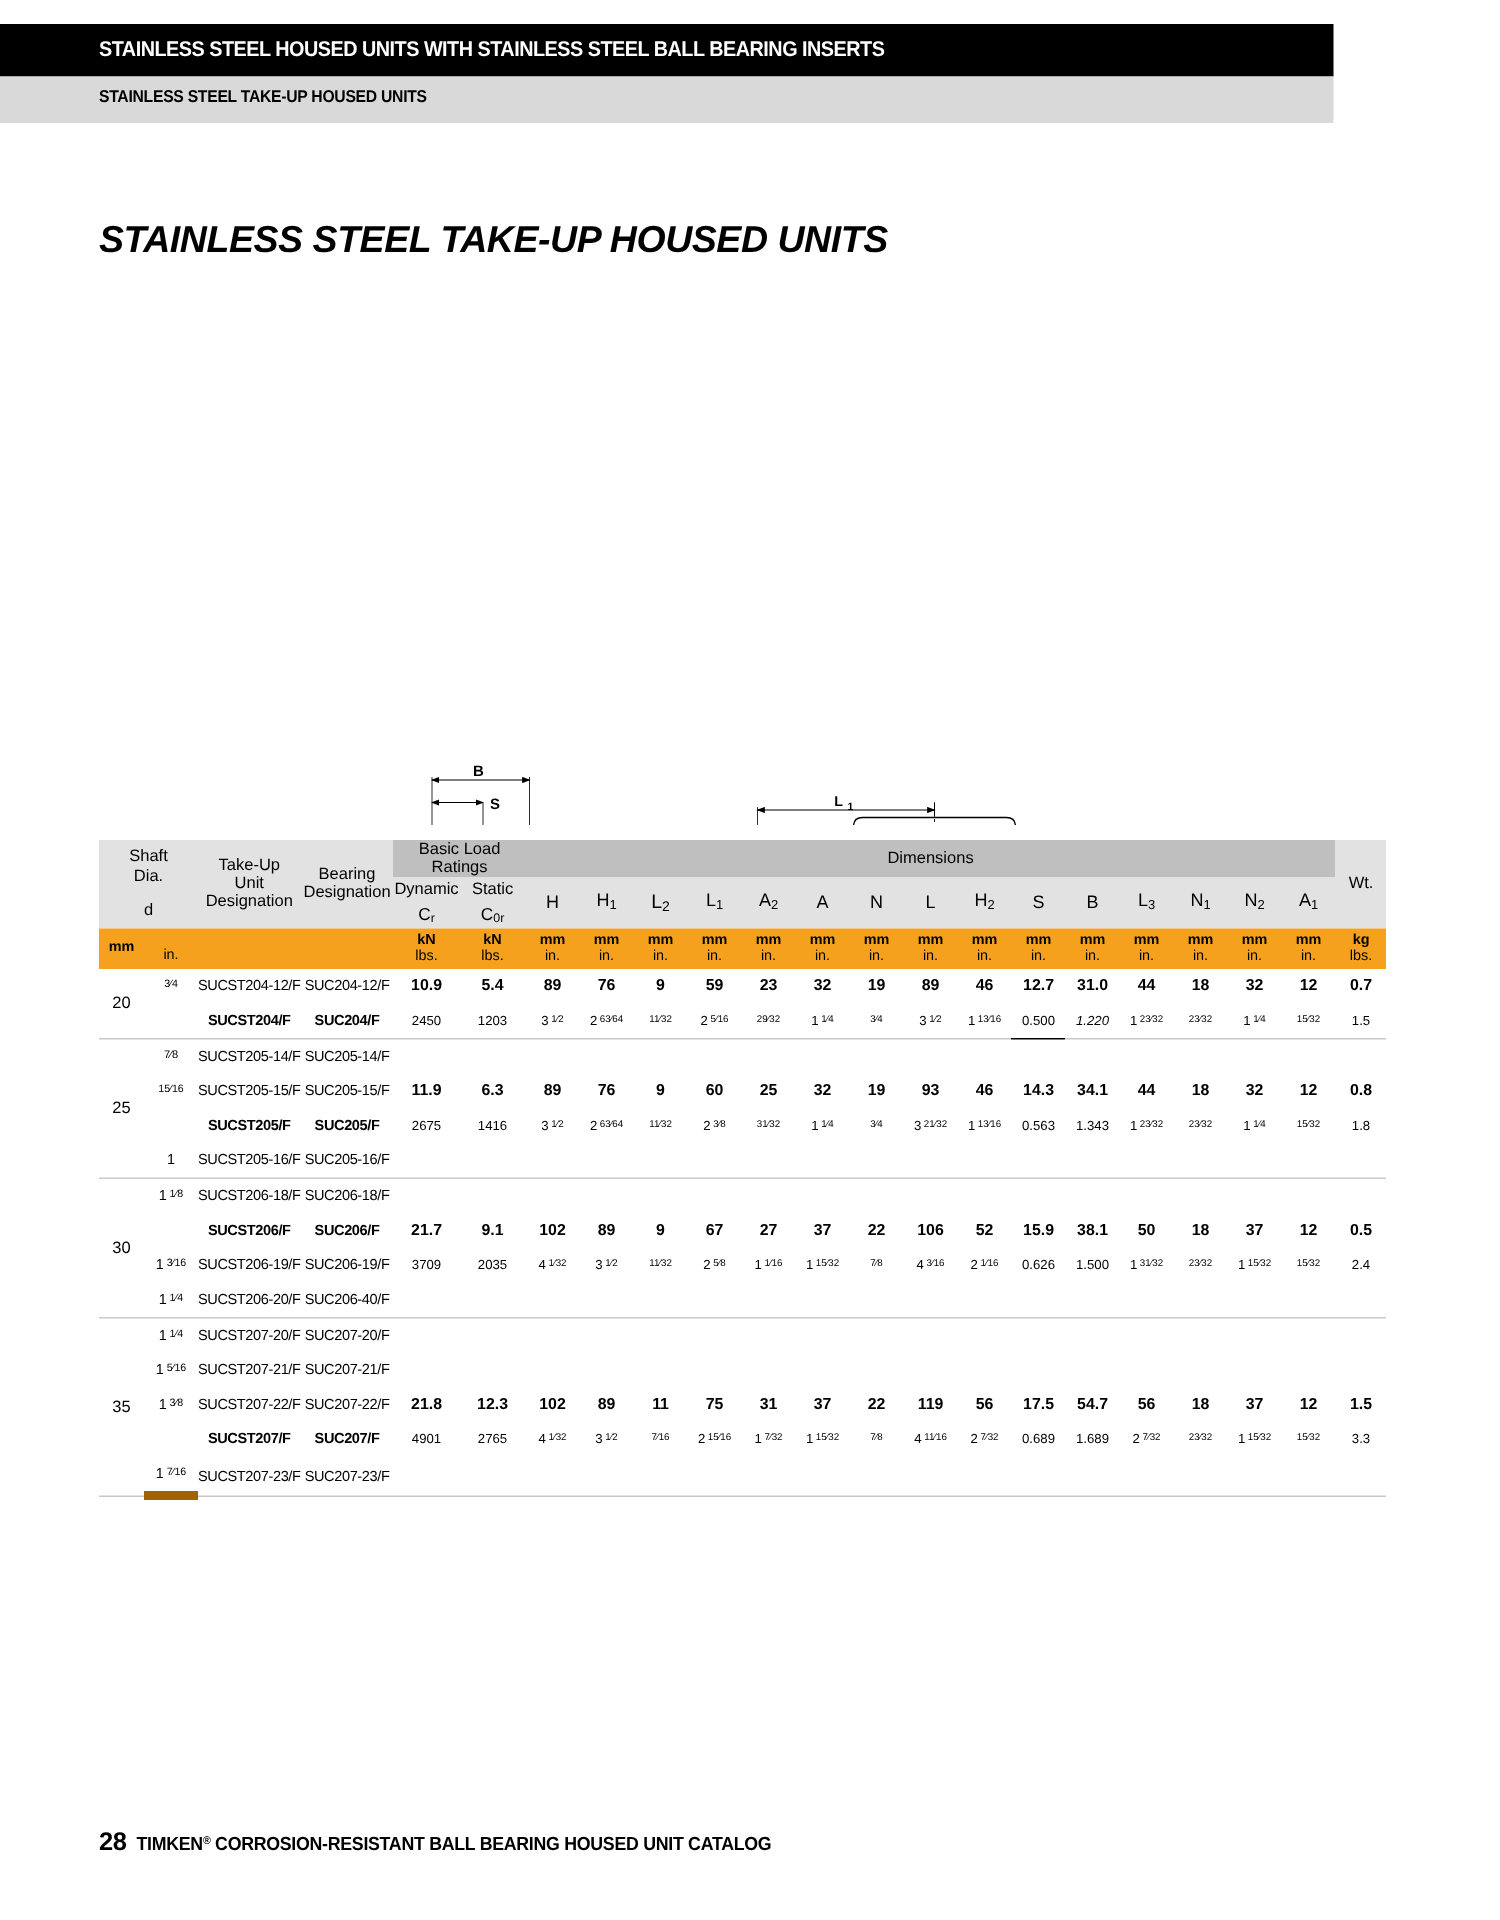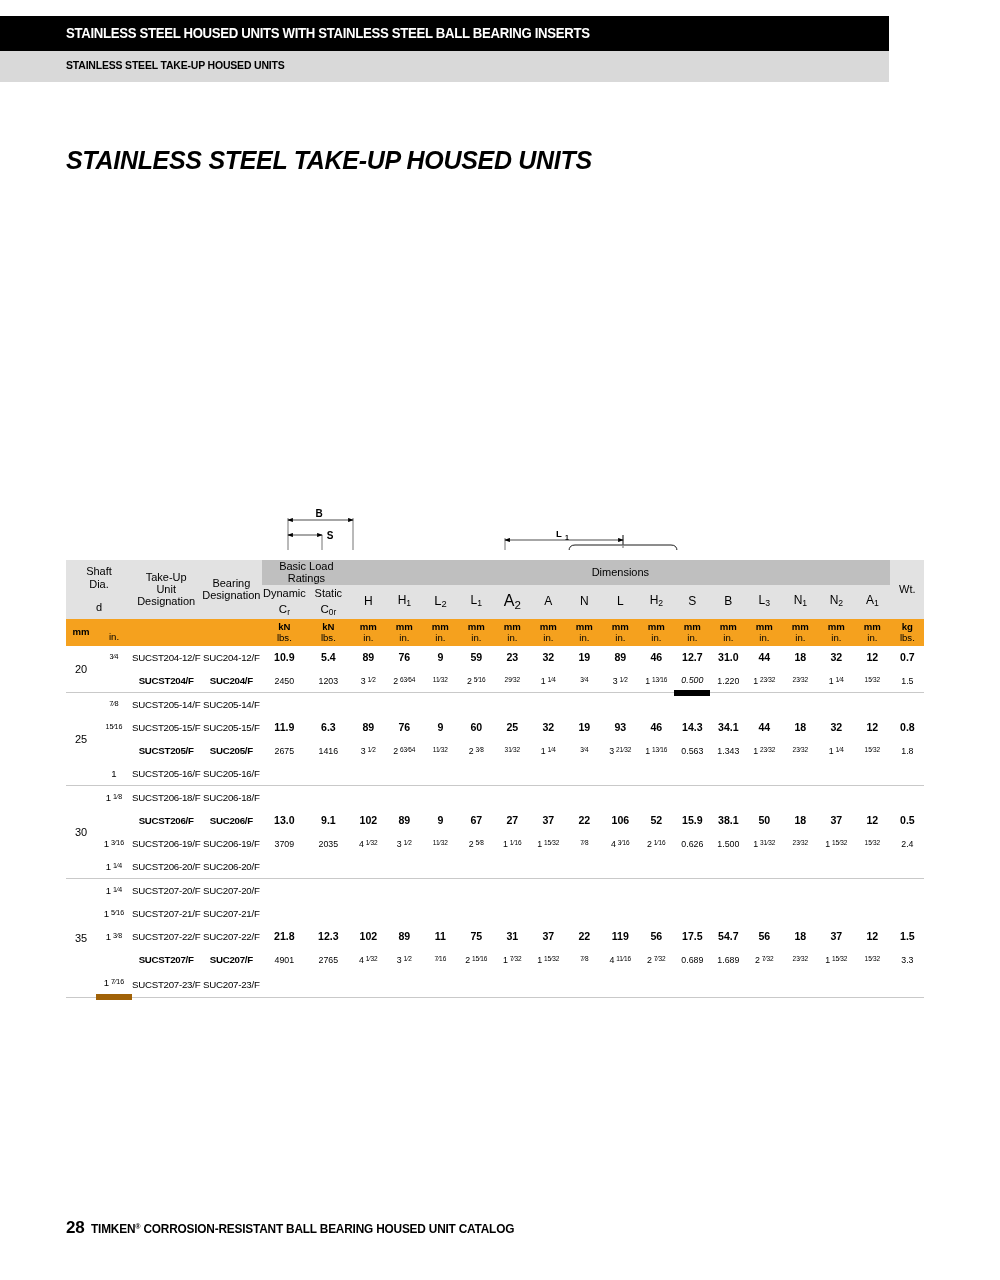--- a/index.html
+++ b/index.html
@@ -305,21 +305,21 @@
         <td class="hd2 vsep" colspan="15">Dimensions</td>
         <td class="hd" rowspan="3">Wt.</td>
       </tr>
       <tr>
         <td class="hd vsep" style="height:17px">Dynamic</td>
         <td class="hd vsep">Static</td>
         <td class="hd vsep" rowspan="2" style="font-size:12px">H</td>
         <td class="hd vsep" rowspan="2" style="font-size:12px">H<sub class="ss">1</sub></td>
         <td class="hd vsep" rowspan="2" style="font-size:13px">L<sub class="ss">2</sub></td>
         <td class="hd vsep" rowspan="2" style="font-size:12px">L<sub class="ss">1</sub></td>
-        <td class="hd vsep" rowspan="2" style="font-size:16px">A<sub class="ss">2</sub></td>
+        <td class="hd vsep" rowspan="2" style="font-size:12px">A<sub class="ss">2</sub></td>
         <td class="hd vsep" rowspan="2" style="font-size:12px">A</td>
         <td class="hd vsep" rowspan="2" style="font-size:12px">N</td>
         <td class="hd vsep" rowspan="2" style="font-size:12px">L</td>
         <td class="hd vsep" rowspan="2" style="font-size:12px">H<sub class="ss">2</sub></td>
         <td class="hd vsep" rowspan="2" style="font-size:12px">S</td>
         <td class="hd vsep" rowspan="2" style="font-size:12px">B</td>
         <td class="hd vsep" rowspan="2" style="font-size:12px">L<sub class="ss">3</sub></td>
         <td class="hd vsep" rowspan="2" style="font-size:12px">N<sub class="ss">1</sub></td>
         <td class="hd vsep" rowspan="2" style="font-size:12px">N<sub class="ss">2</sub></td>
         <td class="hd vsep" rowspan="2" style="font-size:12px">A<sub class="ss">1</sub></td>
@@ -386,22 +386,22 @@
         <td class="d-cell" style="border-bottom:1px solid #c9c9c9;"><span class="inv">1203</span></td>
         <td class="d-cell" style="border-bottom:1px solid #c9c9c9;"><span class="inv">3 <span class="frac"><sup>1</sup>⁄<sub>2</sub></span></span></td>
         <td class="d-cell" style="border-bottom:1px solid #c9c9c9;"><span class="inv">2 <span class="frac"><sup>63</sup>⁄<sub>64</sub></span></span></td>
         <td class="d-cell" style="border-bottom:1px solid #c9c9c9;"><span class="inv"><span class="frac"><sup>11</sup>⁄<sub>32</sub></span></span></td>
         <td class="d-cell" style="border-bottom:1px solid #c9c9c9;"><span class="inv">2 <span class="frac"><sup>5</sup>⁄<sub>16</sub></span></span></td>
         <td class="d-cell" style="border-bottom:1px solid #c9c9c9;"><span class="inv"><span class="frac"><sup>29</sup>⁄<sub>32</sub></span></span></td>
         <td class="d-cell" style="border-bottom:1px solid #c9c9c9;"><span class="inv">1 <span class="frac"><sup>1</sup>⁄<sub>4</sub></span></span></td>
         <td class="d-cell" style="border-bottom:1px solid #c9c9c9;"><span class="inv"><span class="frac"><sup>3</sup>⁄<sub>4</sub></span></span></td>
         <td class="d-cell" style="border-bottom:1px solid #c9c9c9;"><span class="inv">3 <span class="frac"><sup>1</sup>⁄<sub>2</sub></span></span></td>
         <td class="d-cell" style="border-bottom:1px solid #c9c9c9;"><span class="inv">1 <span class="frac"><sup>13</sup>⁄<sub>16</sub></span></span></td>
-        <td class="d-cell" style="border-bottom:6px solid #000000;font-style:italic;"><span class="inv">0.500</span></td>
-        <td class="d-cell" style="border-bottom:1px solid #c9c9c9;"><span class="inv">1.220</span></td>
+        <td class="d-cell" style="border-bottom:1px solid #000000;"><span class="inv">0.500</span></td>
+        <td class="d-cell" style="border-bottom:1px solid #c9c9c9;font-style:italic;"><span class="inv">1.220</span></td>
         <td class="d-cell" style="border-bottom:1px solid #c9c9c9;"><span class="inv">1 <span class="frac"><sup>23</sup>⁄<sub>32</sub></span></span></td>
         <td class="d-cell" style="border-bottom:1px solid #c9c9c9;"><span class="inv"><span class="frac"><sup>23</sup>⁄<sub>32</sub></span></span></td>
         <td class="d-cell" style="border-bottom:1px solid #c9c9c9;"><span class="inv">1 <span class="frac"><sup>1</sup>⁄<sub>4</sub></span></span></td>
         <td class="d-cell" style="border-bottom:1px solid #c9c9c9;"><span class="inv"><span class="frac"><sup>15</sup>⁄<sub>32</sub></span></span></td>
         <td class="d-cell last" style="border-bottom:1px solid #c9c9c9;"><span class="inv">1.5</span></td>
       </tr>
       <tr>
         <td class="d-cell bold" rowspan="4" style="font-size:11px;border-bottom:1px solid #c9c9c9">25</td>
         <td class="d-cell" style="font-size:10px;height:23px"><span class="frac"><sup>7</sup>⁄<sub>8</sub></span></td>
         <td class="d-cell desig" style="">SUCST205-14/F</td>
@@ -515,21 +515,21 @@
         <td class="d-cell" style=""></td>
         <td class="d-cell" style=""></td>
         <td class="d-cell" style=""></td>
         <td class="d-cell" style=""></td>
         <td class="d-cell last" style=""></td>
       </tr>
       <tr>
         <td class="d-cell" style="font-size:9.6px;height:23px"></td>
         <td class="d-cell desig b" style="">SUCST206/F</td>
         <td class="d-cell desig b" style="">SUC206/F</td>
-        <td class="d-cell" style=""><span class="mmv">13.0</span></td>
+        <td class="d-cell" style=""><span class="mmv">21.7</span></td>
         <td class="d-cell" style=""><span class="mmv">9.1</span></td>
         <td class="d-cell" style=""><span class="mmv">102</span></td>
         <td class="d-cell" style=""><span class="mmv">89</span></td>
         <td class="d-cell" style=""><span class="mmv">9</span></td>
         <td class="d-cell" style=""><span class="mmv">67</span></td>
         <td class="d-cell" style=""><span class="mmv">27</span></td>
         <td class="d-cell" style=""><span class="mmv">37</span></td>
         <td class="d-cell" style=""><span class="mmv">22</span></td>
         <td class="d-cell" style=""><span class="mmv">106</span></td>
         <td class="d-cell" style=""><span class="mmv">52</span></td>
@@ -560,21 +560,21 @@
         <td class="d-cell" style=""><span class="inv">1.500</span></td>
         <td class="d-cell" style=""><span class="inv">1 <span class="frac"><sup>31</sup>⁄<sub>32</sub></span></span></td>
         <td class="d-cell" style=""><span class="inv"><span class="frac"><sup>23</sup>⁄<sub>32</sub></span></span></td>
         <td class="d-cell" style=""><span class="inv">1 <span class="frac"><sup>15</sup>⁄<sub>32</sub></span></span></td>
         <td class="d-cell" style=""><span class="inv"><span class="frac"><sup>15</sup>⁄<sub>32</sub></span></span></td>
         <td class="d-cell last" style=""><span class="inv">2.4</span></td>
       </tr>
       <tr class="grp-line">
         <td class="d-cell" style="font-size:9.6px;border-bottom:1px solid #c9c9c9;height:23px">1 <span class="frac"><sup>1</sup>⁄<sub>4</sub></span></td>
         <td class="d-cell desig" style="border-bottom:1px solid #c9c9c9;">SUCST206-20/F</td>
-        <td class="d-cell desig" style="border-bottom:1px solid #c9c9c9;">SUC206-20/F</td>
+        <td class="d-cell desig" style="border-bottom:1px solid #c9c9c9;">SUC206-40/F</td>
         <td class="d-cell" style="border-bottom:1px solid #c9c9c9;"></td>
         <td class="d-cell" style="border-bottom:1px solid #c9c9c9;"></td>
         <td class="d-cell" style="border-bottom:1px solid #c9c9c9;"></td>
         <td class="d-cell" style="border-bottom:1px solid #c9c9c9;"></td>
         <td class="d-cell" style="border-bottom:1px solid #c9c9c9;"></td>
         <td class="d-cell" style="border-bottom:1px solid #c9c9c9;"></td>
         <td class="d-cell" style="border-bottom:1px solid #c9c9c9;"></td>
         <td class="d-cell" style="border-bottom:1px solid #c9c9c9;"></td>
         <td class="d-cell" style="border-bottom:1px solid #c9c9c9;"></td>
         <td class="d-cell" style="border-bottom:1px solid #c9c9c9;"></td>

